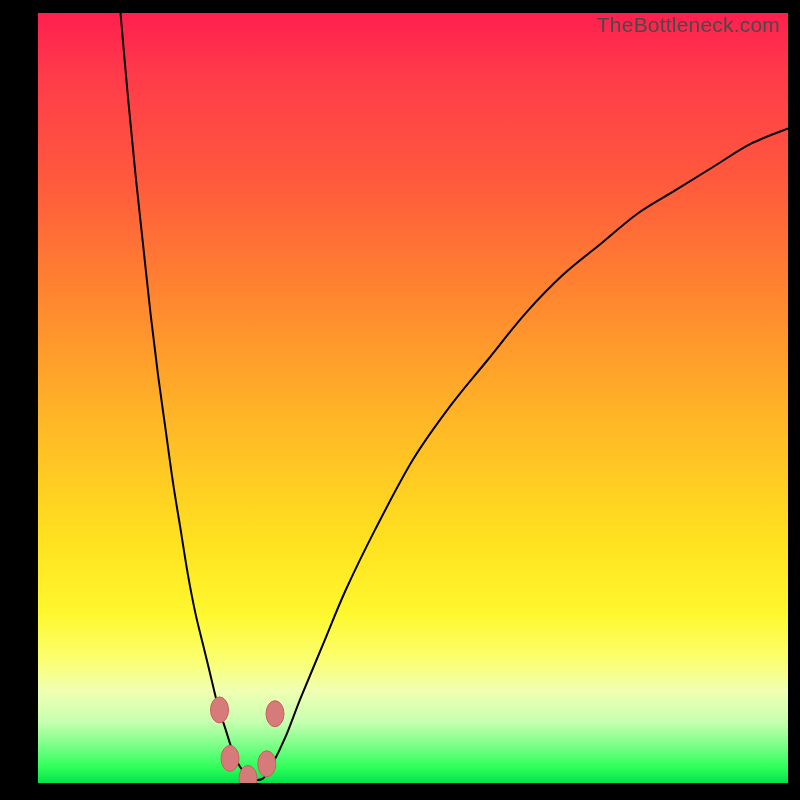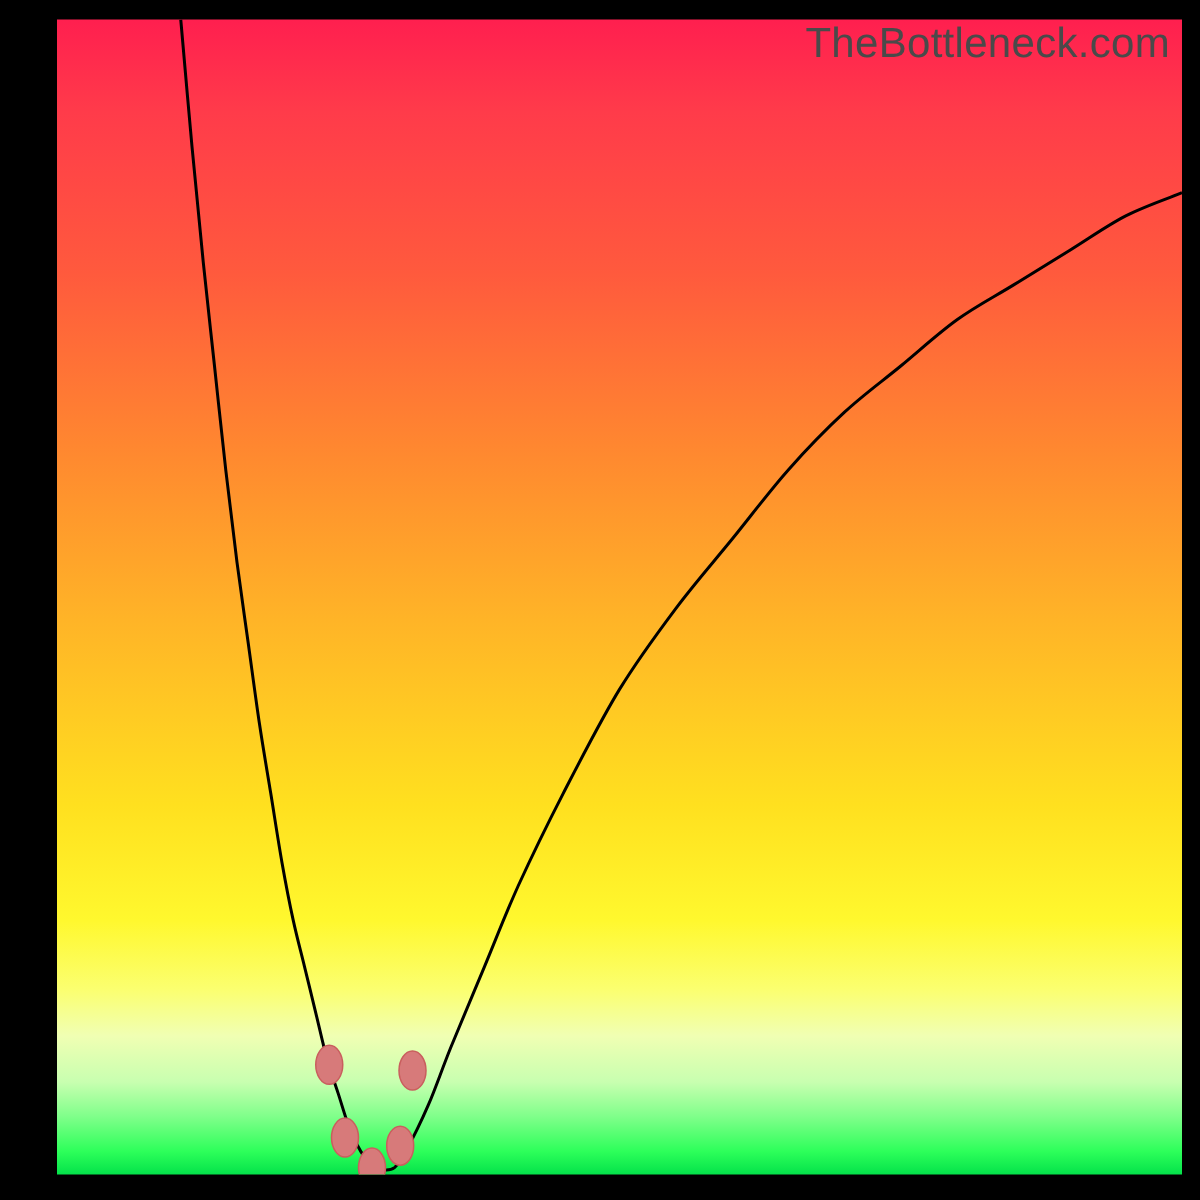--- a/index.html
+++ b/index.html
@@ -38,21 +38,21 @@
       #7fff8a 95%,
       #2dff5a 98%,
       #04e24a 100%
     );
   }
   .watermark {
     position: absolute;
     top: 0;
     right: 8px;
     color: #4a4a4a;
-    font-size: 28px;
+    font-size: 21px;
     font-weight: 500;
     letter-spacing: 0.2px;
     z-index: 5;
     user-select: none;
   }
   svg.curve {
     position: absolute;
     left: 0;
     top: 0;
     width: 750px;

